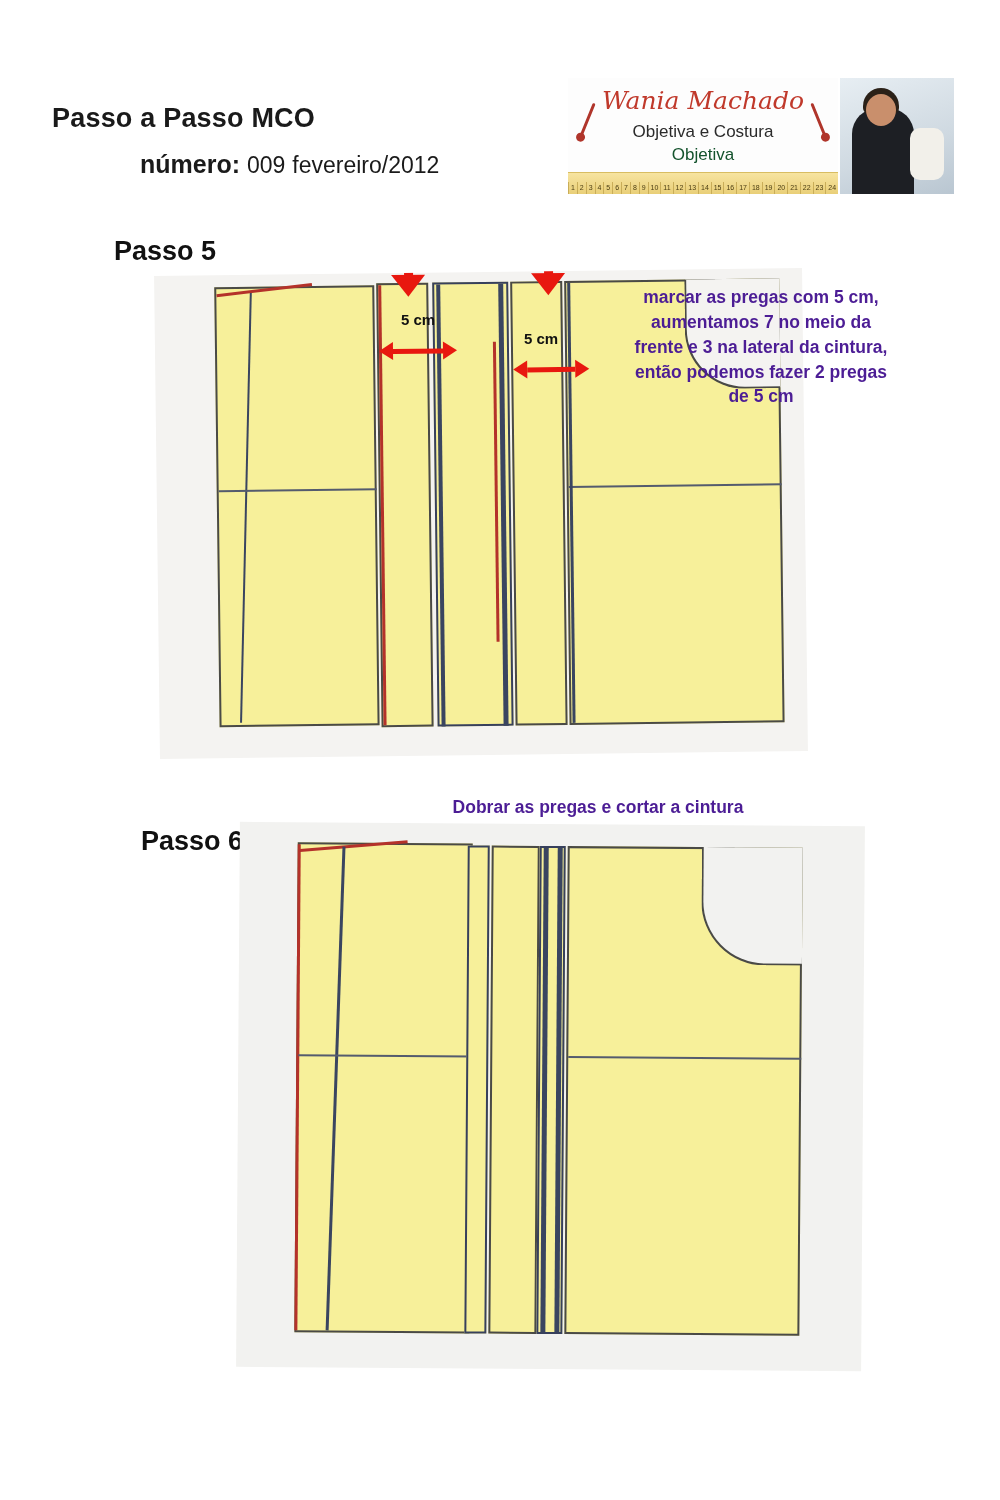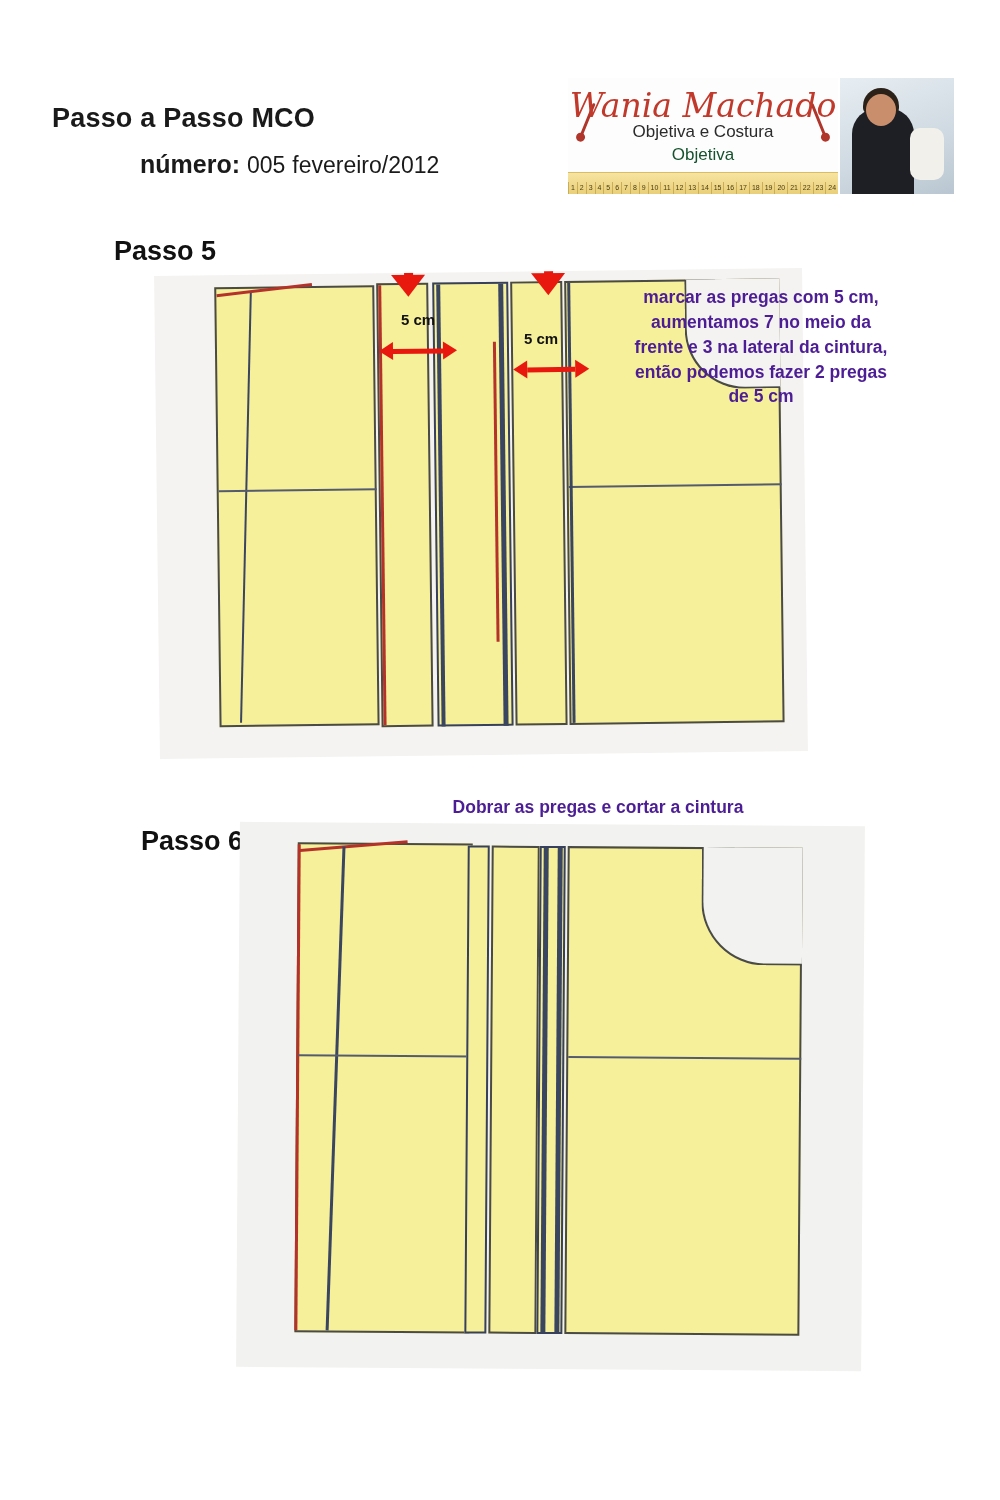--- a/index.html
+++ b/index.html
@@ -51,21 +51,21 @@
     height: 116px;
     background: #fdfdfd;
     overflow: hidden;
   }
   .logo-script {
     position: absolute;
     left: 50%; top: 8px;
     transform: translateX(-50%);
     font-family: "DejaVu Serif", serif;
     font-style: italic;
-    font-size: 33px;
+    font-size: 25px;
     color: #c0392b;
     white-space: nowrap;
   }
   .logo-line2 {
     position: absolute;
     left: 50%; top: 44px;
     transform: translateX(-50%);
     font-size: 17px;
     color: #2b2b2b;
     white-space: nowrap;
@@ -246,21 +246,21 @@
 </style>
 </head>
 <body>
 
 <div class="page">
 
   <div class="header-title">Passo a Passo MCO</div>
 
   <div class="header-sub">
     <b>número:</b>
-    <span class="light">005</span>
+    <span class="light">009</span>
     <span class="light">fevereiro/2012</span>
   </div>
 
   <div class="logo-box">
     <div class="logo-left">
       <div class="pin left"></div>
       <div class="pin right"></div>
       <div class="logo-script">Wania Machado</div>
       <div class="logo-line2">Objetiva e Costura</div>
       <div class="logo-line3">Objetiva</div>

